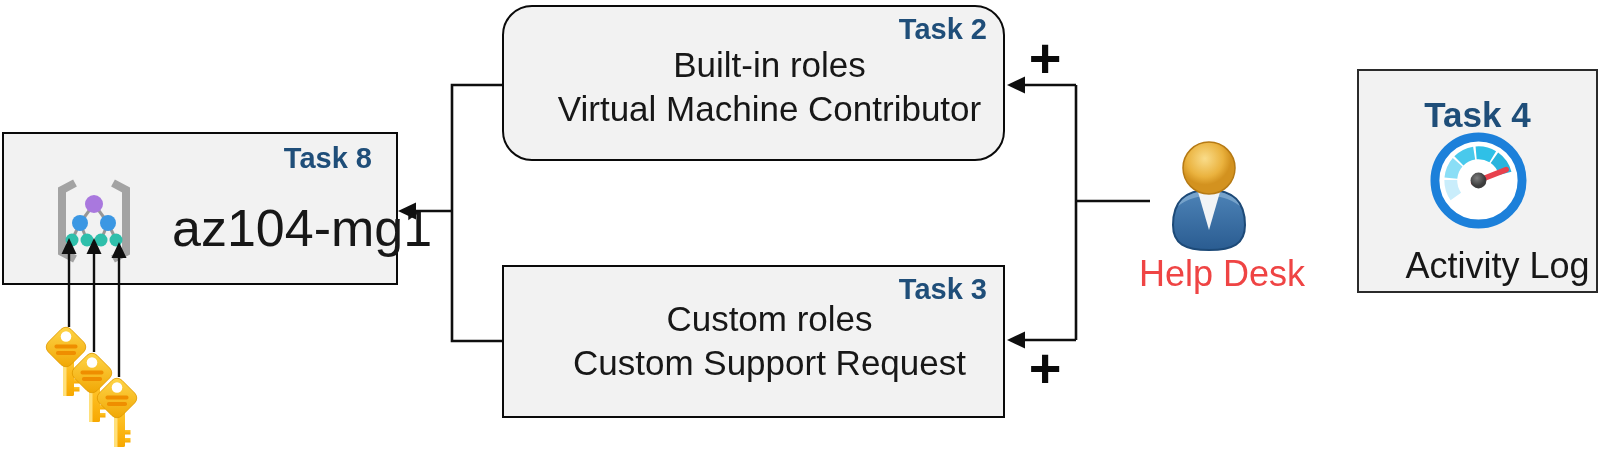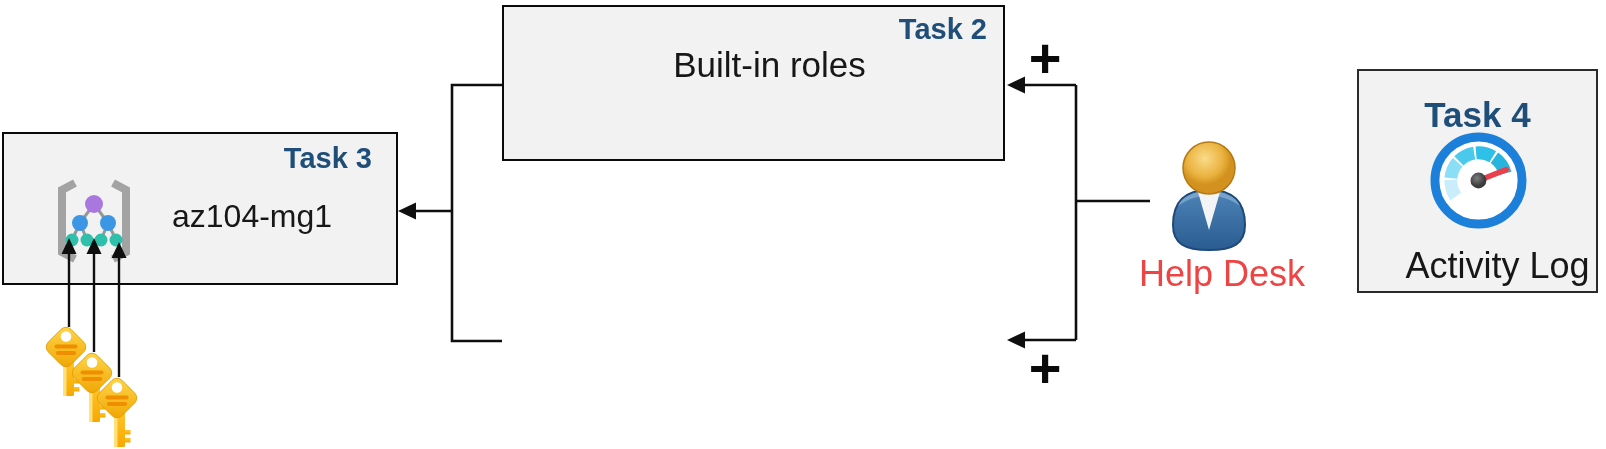--- a/index.html
+++ b/index.html
@@ -14,21 +14,21 @@
   .task-label {
     position:absolute; color:#1f4e79; font-weight:700; font-size:29px;
     white-space:nowrap;
   }
   .box-lines {
     position:absolute; left:0; right:0; text-align:center; color:#171717;
     font-size:35px; line-height:44px; white-space:nowrap;
   }
   .box-line { display:block;margin-left:32px; }
   .mg-title {
-    position:absolute; left:168px; top:64px; color:#171717; font-size:32px;
+    position:absolute; left:168px; top:64px; color:#171717; font-size:52px;
     white-space:nowrap;
   }
   .plus {
     position:absolute; width:62px; text-align:center; color:#0a0a0a;
     font-size:56px; line-height:56px; font-weight:900; z-index:3;
   }
   .actor-label {
     position:absolute; left:1104px; top:252px; width:204px; text-align:center;
     color:#ef4444; font-size:36px; line-height:44px; z-index:2;
   }
@@ -45,21 +45,21 @@
     position:absolute; left:0; right:0; top:174px; text-align:center;
     color:#171717; font-size:36px; white-space:nowrap;padding-left:40px;
   }
 </style>
 </head>
 <body>
 
 <div class="canvas">
 
   <div class="taskbox" style="left:2px; top:132px; width:396px; height:153px;">
-    <div class="task-label" style="top:8px; right:24px;">Task 3</div>
+    <div class="task-label" style="top:8px; right:24px;">Task 8</div>
     <div class="mg-title">az104-mg1</div>
 
     <svg class="icon-svg" style="left:50px; top:44px;" width="80" height="86" viewBox="0 0 80 86">
       <path d="M21,5 L8,12 L8,74 L21,81" fill="none" stroke="#a3a3a3" stroke-width="8"></path>
       <path d="M59,5 L72,12 L72,74 L59,81" fill="none" stroke="#a3a3a3" stroke-width="8"></path>
       <g stroke="#979797" stroke-width="3">
         <line x1="40" y1="26" x2="26" y2="45"></line>
           <line x1="40" y1="26" x2="54" y2="45"></line>
         <line x1="26" y1="45" x2="18" y2="62"></line>
           <line x1="26" y1="45" x2="33" y2="62"></line>
@@ -69,27 +69,35 @@
       <circle cx="40" cy="26" r="9" fill="#a978de"></circle>
       <circle cx="26" cy="45" r="8" fill="#3b97e3"></circle>
       <circle cx="54" cy="45" r="8" fill="#3b97e3"></circle>
       <circle cx="18" cy="62" r="6.5" fill="#2fbfab"></circle>
       <circle cx="33" cy="62" r="6.5" fill="#2fbfab"></circle>
       <circle cx="47" cy="62" r="6.5" fill="#2fbfab"></circle>
       <circle cx="62" cy="62" r="6.5" fill="#2fbfab"></circle>
     </svg>
   </div>
 
-  <div class="taskbox" style="left:502px; top:5px; width:503px; height:156px;">
+  <div class="taskbox" style="left:502px; top:5px; width:503px; height:156px;border-radius:30px;">
     <div class="task-label" style="top:6px; right:16px;">Task 2</div>
     <div class="box-lines" style="top:36px;">
       <span class="box-line">Built-in roles</span>
+      <span class="box-line">Virtual Machine Contributor</span>
     </div>
   </div>
 
+  <div class="taskbox" style="left:502px; top:265px; width:503px; height:153px;">
+    <div class="task-label" style="top:6px; right:16px;">Task 3</div>
+    <div class="box-lines" style="top:30px;">
+      <span class="box-line">Custom roles</span>
+      <span class="box-line">Custom Support Request</span>
+    </div>
+  </div>
 
   <div class="taskbox" style="left:1357px; top:69px; width:241px; height:224px; border-width:2px; border-color:#2b2b2b;">
     <div class="task4-label">Task 4</div>
 
     <svg class="icon-svg" style="left:70px; top:60px;" width="99" height="99" viewBox="0 0 100 100">
       <defs>
         <radialGradient id="hubGrad" cx="40%" cy="35%">
           <stop offset="0%" stop-color="#7d7d7d"></stop>
             <stop offset="100%" stop-color="#3c3c3c"></stop>
         </radialGradient>

